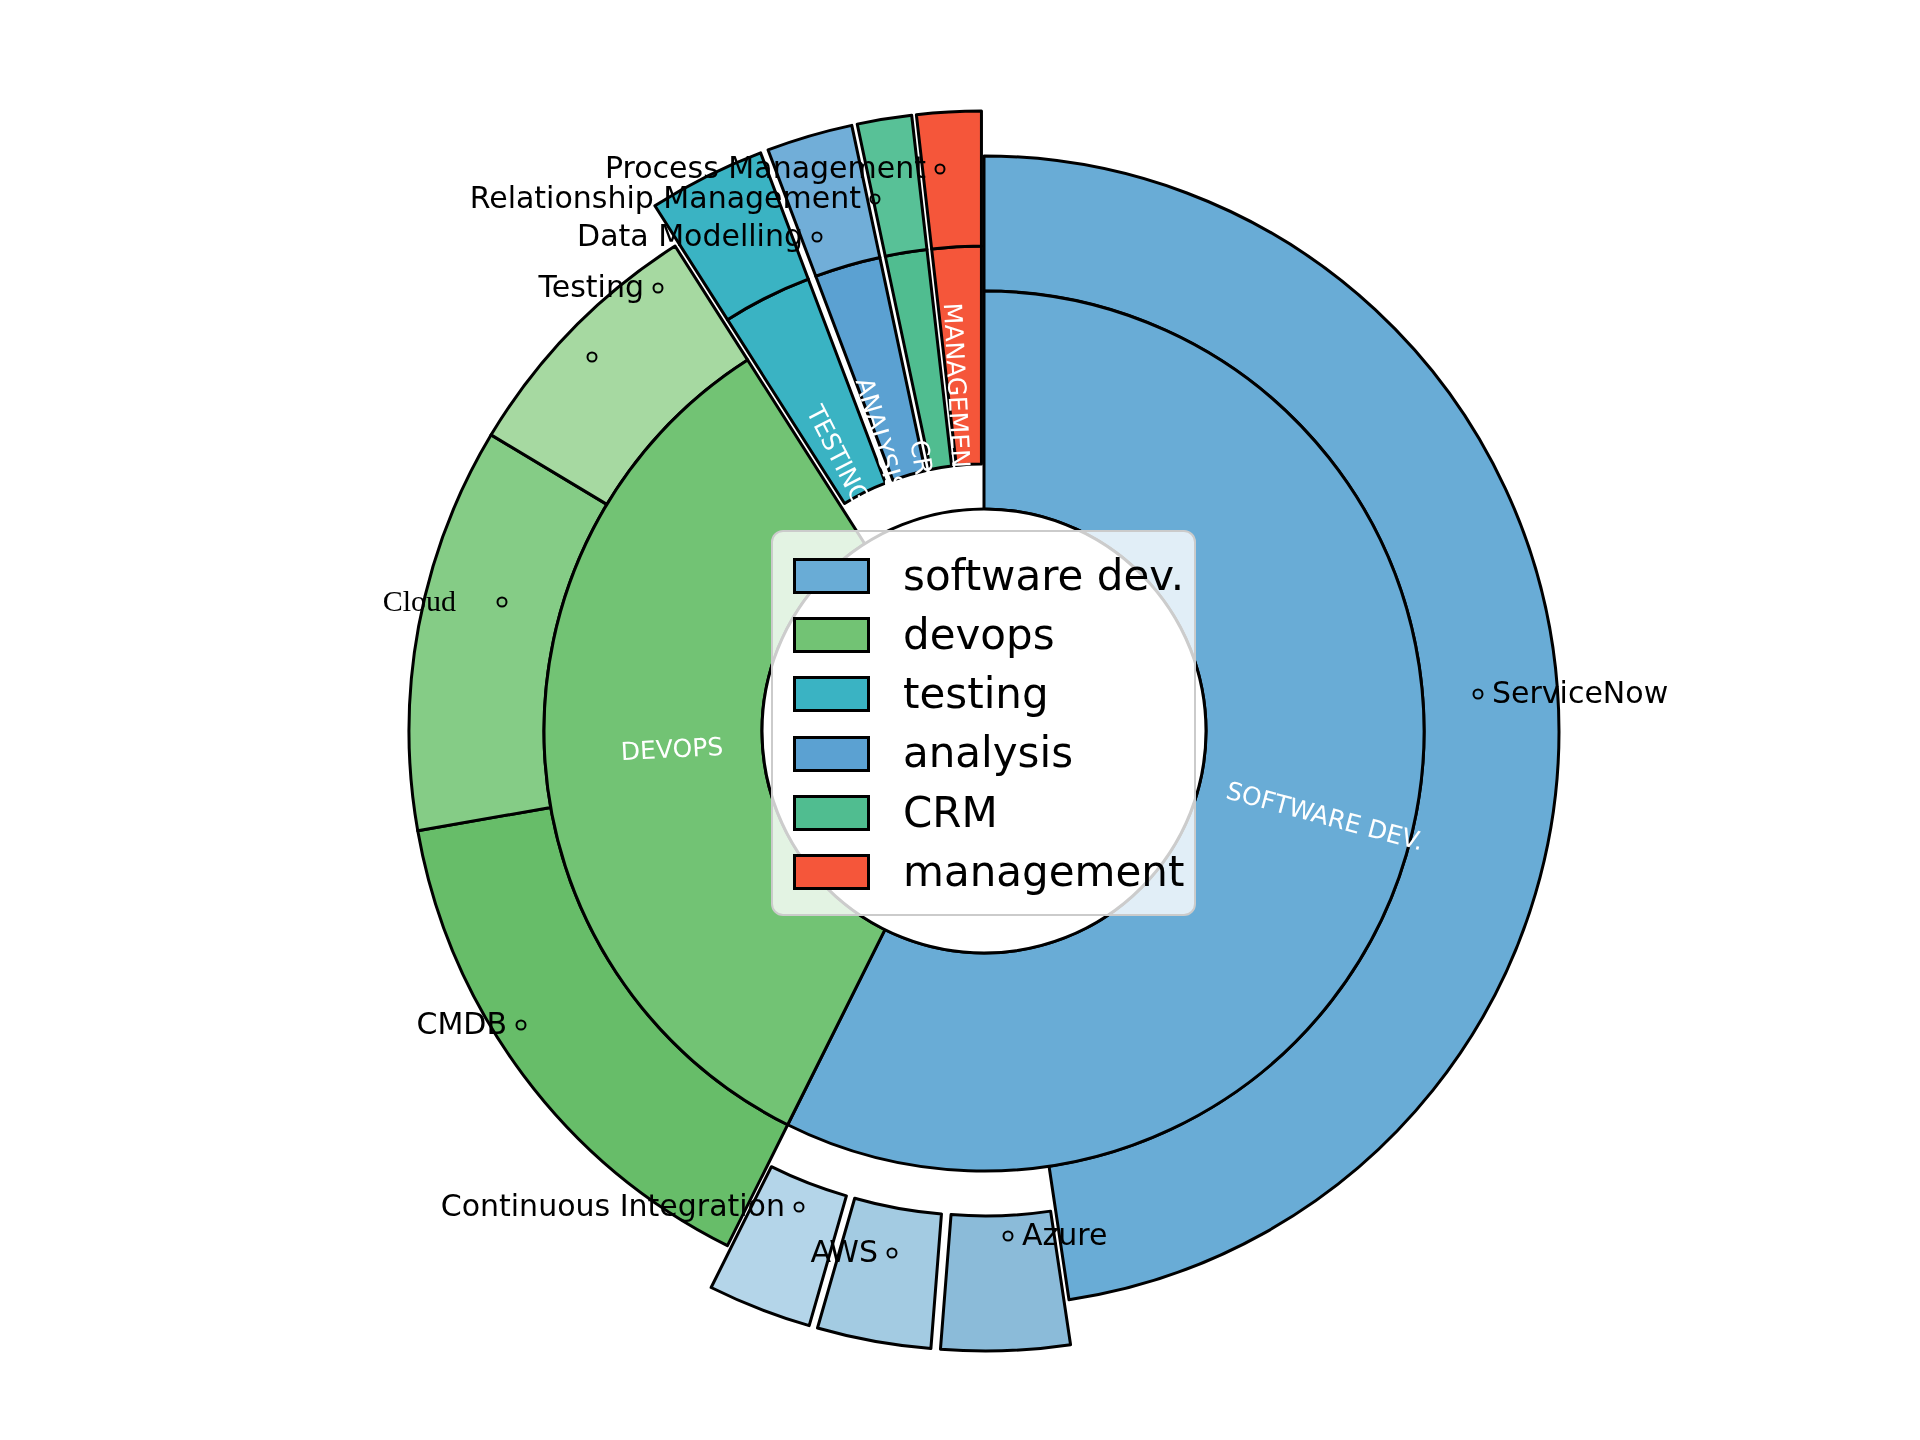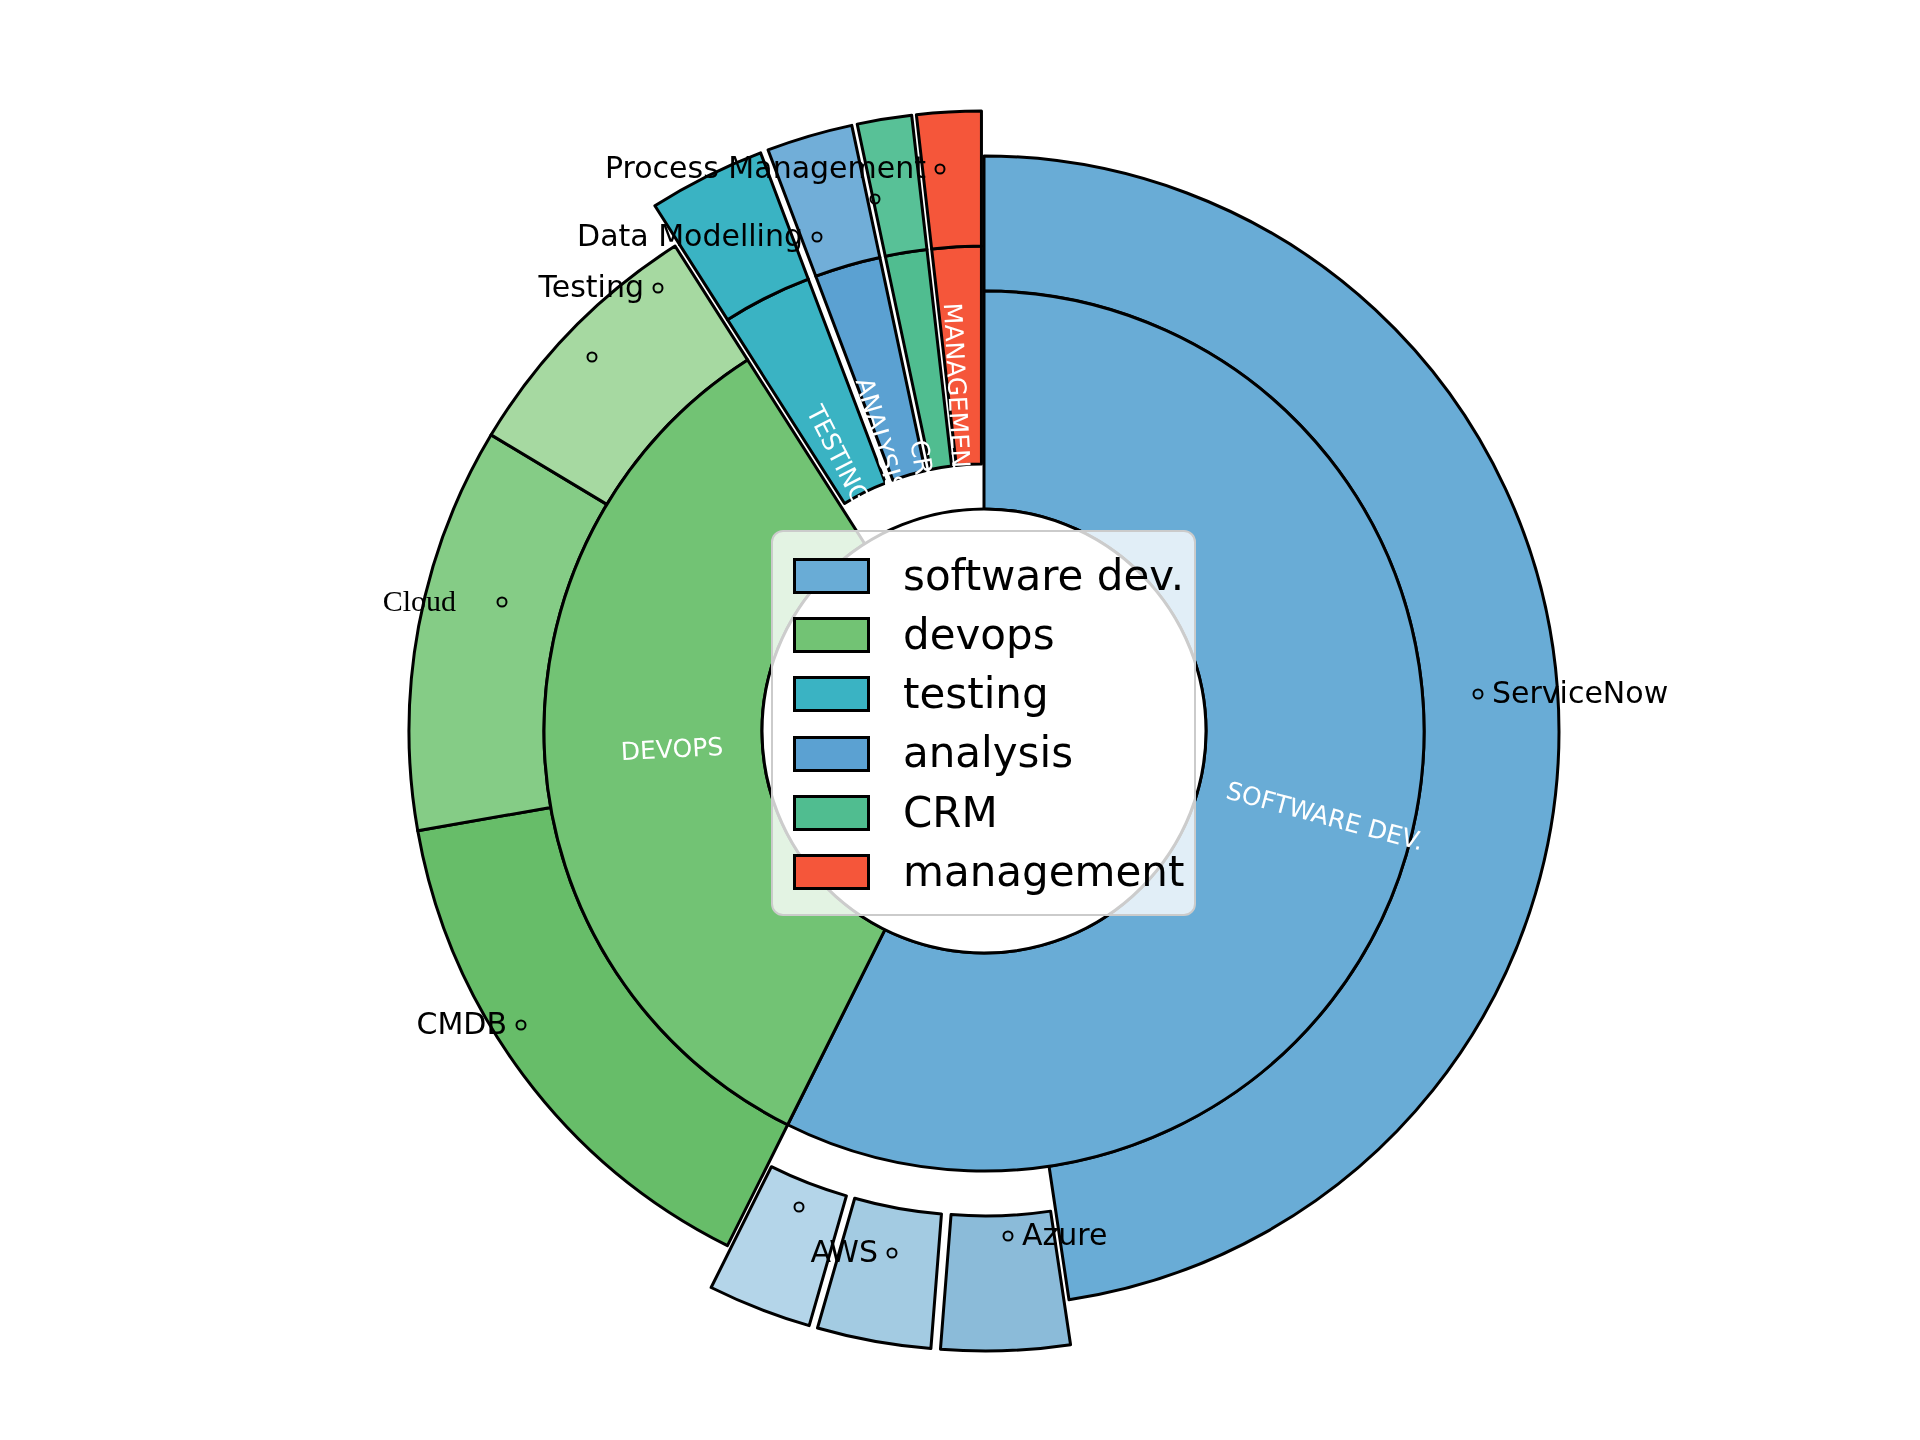--- a/index.html
+++ b/index.html
@@ -60,30 +60,32 @@
     </svg>
 
   <div id="labels-layer">
       <span class="wedge-marker" style="left: 1478px; top: 694px;"></span>
       <div class="outer-label" style="top: 694px; left: 1492px; text-align: center;">ServiceNow</div>
       <span class="wedge-marker" style="left: 1008px; top: 1236px;"></span>
       <div class="outer-label" style="top: 1236px; left: 1022px;">Azure</div>
       <span class="wedge-marker" style="left: 892px; top: 1253px;"></span>
       <div class="outer-label" style="top: 1253px; right: 1042px;">AWS</div>
       <span class="wedge-marker" style="left: 799px; top: 1207px;"></span>
+      <div class="outer-label" style="top: 1207px; right: 1135px;">Continuous Integration</div>
       <span class="wedge-marker" style="left: 521px; top: 1025px;"></span>
       <div class="outer-label" style="top: 1025px; right: 1413px; margin-left: 44px;">CMDB</div>
       <span class="wedge-marker" style="left: 502px; top: 602px;"></span>
       <div class="outer-label" style="top: 602px; right: 1464px; font-family: Liberation Serif, serif;">Cloud</div>
       <span class="wedge-marker" style="left: 592px; top: 357px;"></span>
       <span class="wedge-marker" style="left: 658px; top: 288px;"></span>
       <div class="outer-label" style="top: 288px; right: 1276px;">Testing</div>
       <span class="wedge-marker" style="left: 817px; top: 237px;"></span>
       <div class="outer-label" style="top: 237px; right: 1117px;">Data Modelling</div>
       <span class="wedge-marker" style="left: 875px; top: 199px;"></span>
+      <div class="outer-label" style="top: 199px; right: 1059px;">Relationship Management</div>
       <span class="wedge-marker" style="left: 940px; top: 169px;"></span>
       <div class="outer-label" style="top: 169px; right: 994px;">Process Management</div>
       <div class="ring-label" style="left: 1325px; top: 816px; transform: translate(-50%, -50%) rotate(15deg);">SOFTWARE DEV.</div>
       <div class="ring-label" style="left: 672px; top: 749px; transform: translate(-50%, -50%) rotate(-3deg);">DEVOPS</div>
       <div class="ring-label" style="left: 838px; top: 455px; transform: translate(-50%, -50%) rotate(63deg);">TESTING</div>
       <div class="ring-label" style="left: 880px; top: 435px; transform: translate(-50%, -50%) rotate(74deg);">ANALYSIS</div>
       <div class="ring-label" style="left: 923px; top: 468px; transform: translate(-50%, -50%) rotate(81deg);">CRM</div>
       <div class="ring-label" style="left: 957px; top: 393px; transform: translate(-50%, -50%) rotate(87deg);">MANAGEMENT</div>
     </div>
 

